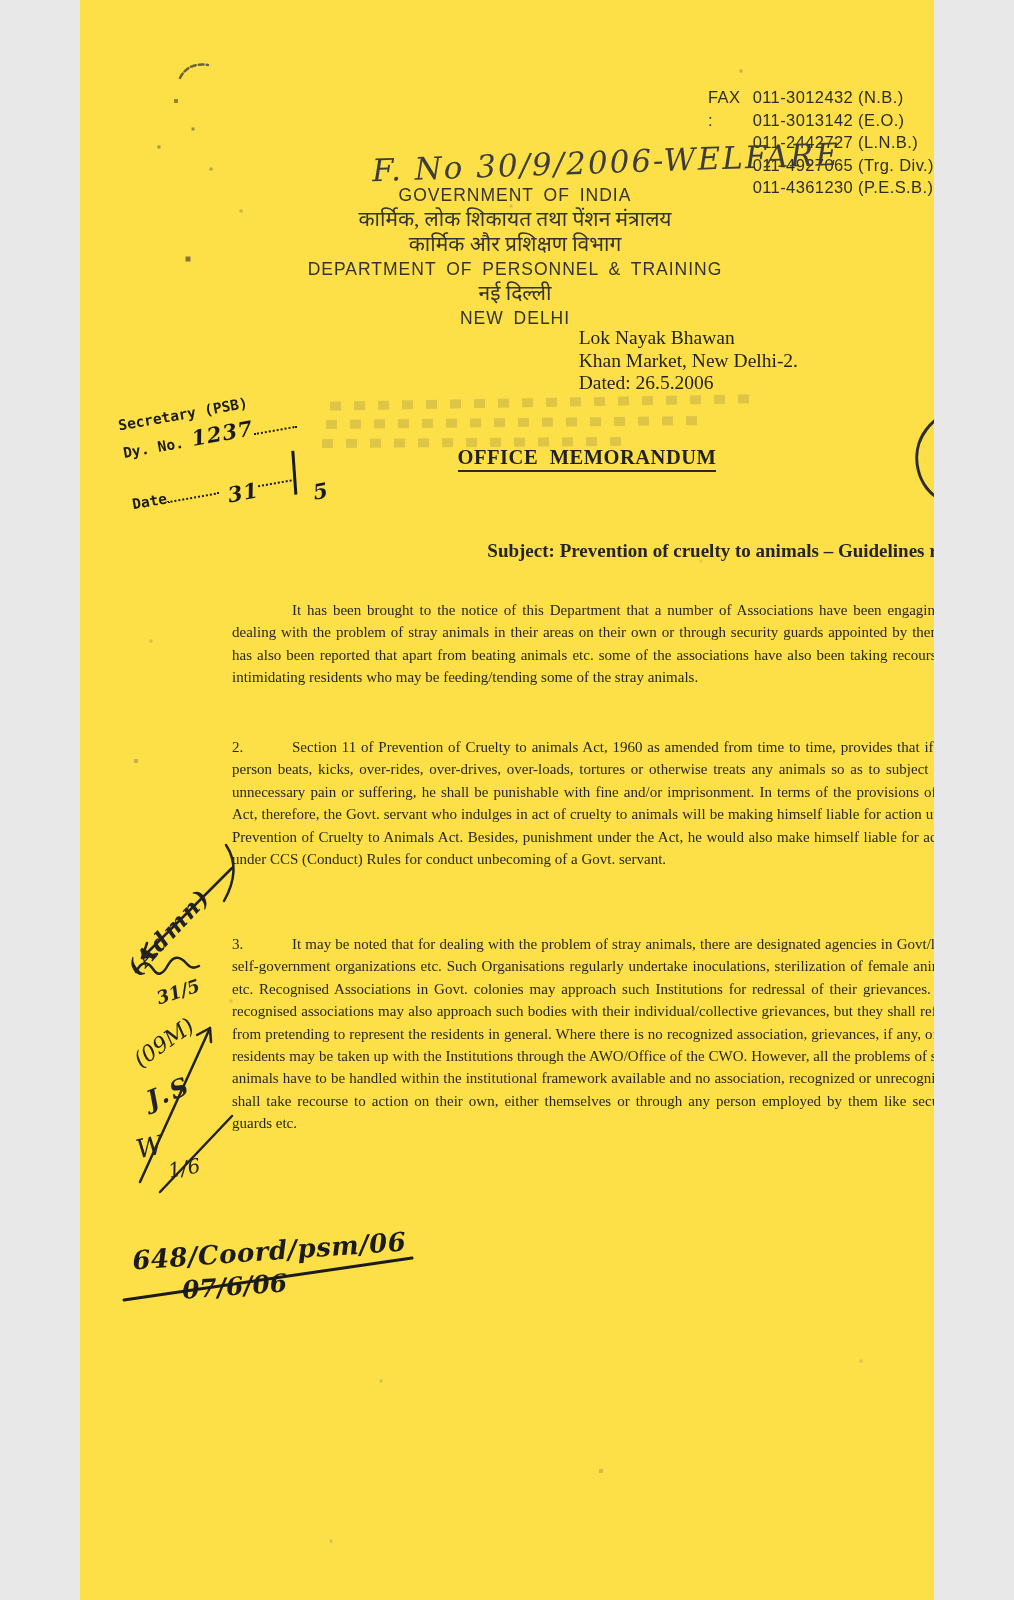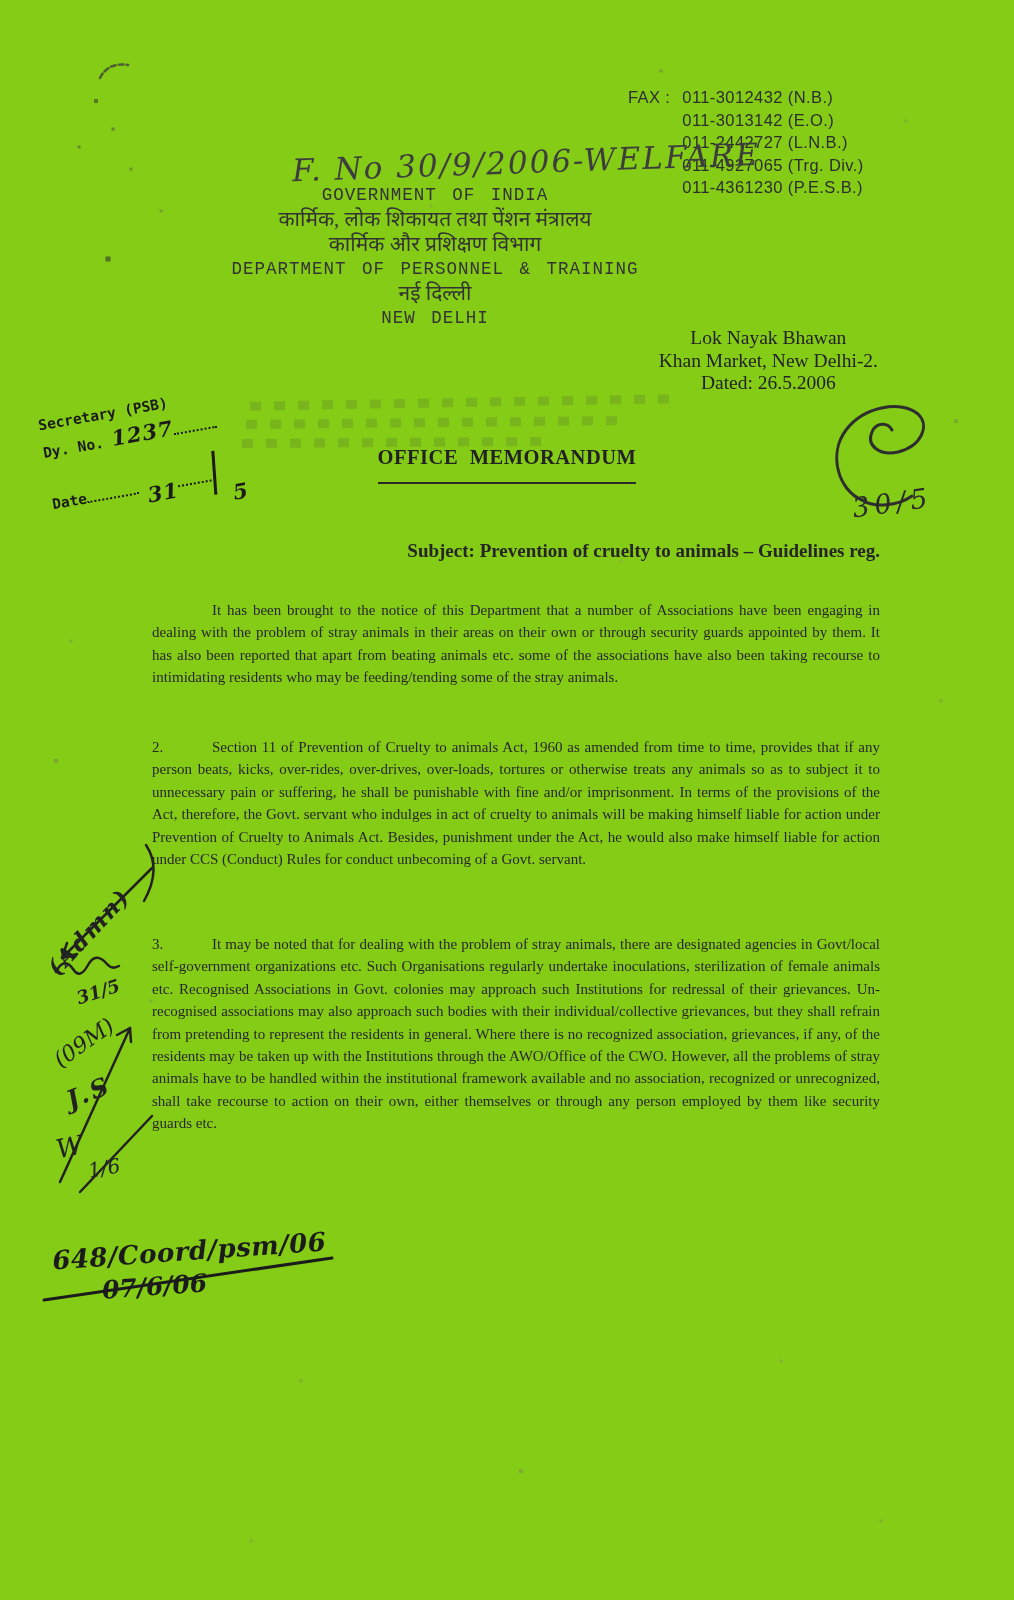--- a/index.html
+++ b/index.html
@@ -1,18 +1,18 @@
 <!DOCTYPE html>
 <html><head>
 <meta charset="utf-8">
 <style>
   html,body{margin:0;padding:0;background:#e8e8e8;}
   .page{
-    position:relative; width:1014px; height:1600px; margin:0 auto;
-    background:#84cc16; overflow:hidden;
+    position:relative; width:854px; height:1600px; margin:0 auto;
+    background:#fde047; overflow:hidden;
     font-family:"Liberation Serif", serif; color:#2b2b2b;
   }
   
   .speck{position:absolute; top:0; left:0; width:2px; height:2px; background:transparent; pointer-events:none;
     box-shadow:
       95px 100px 0 1px rgba(40,40,40,.5), 112px 128px 0 .5px rgba(60,60,60,.5),
       78px 146px 0 .5px rgba(60,60,60,.45),130px 168px 0 .5px rgba(70,70,70,.4),
       160px 210px 0 .5px rgba(90,90,90,.35),107px 258px 0 1.5px rgba(50,50,50,.6),
       660px 70px 0 .5px rgba(90,90,90,.35),905px 120px 0 .5px rgba(110,110,110,.3),
       955px 420px 0 1px rgba(100,100,100,.3),940px 700px 0 .5px rgba(110,110,110,.3),
@@ -28,39 +28,39 @@
     font-family:"Liberation Sans", sans-serif; font-size:16.5px; line-height:22.5px;
     color:#2d2d2d; letter-spacing:.4px;}
   .fax .nums div{white-space:pre;}
   
   .hw{font-family:"DejaVu Serif", serif; font-style:italic; color:#2f2f2f;}
   .fno{position:absolute; left:292px; top:144px; transform:rotate(-2deg);
     font-size:31px; letter-spacing:2px; color:#3d3d3d; white-space:nowrap;}
   
   .lh{position:absolute; left:70px; top:183px; width:730px; text-align:center;}
   .lh .hindi{font-size:21px; line-height:25px; color:#333;}
-  .lh .eng{font-family:Liberation Mono, monospace; font-size:17.5px; line-height:24px;
+  .lh .eng{font-family:Liberation Sans, sans-serif; font-size:17.5px; line-height:24px;
     letter-spacing:1px; word-spacing:4px; color:#333;}
   
-  .addr{position:absolute; right:136px; top:327px; text-align:center;
+  .addr{position:absolute; right:136px; top:327px; text-align:left;
     font-size:19.5px; line-height:22.5px; color:#222;}
   
   .stamp{position:absolute; left:44px; top:396px; transform:rotate(-10deg);
     font-family:"DejaVu Sans Mono", monospace; font-weight:bold; font-size:14.5px;
     line-height:25px; color:#1a1a1a; white-space:nowrap;}
   .stamp .dots{display:inline-block; border-bottom:2px dotted #1a1a1a; height:12px;}
   .stamp .hwv{font-family:"DejaVu Serif", serif; font-style:italic; font-weight:bold;
     font-size:21px; letter-spacing:1px;}
   .stamp .tallslash{display:inline-block; width:2.5px; height:44px; background:#1a1a1a;
     transform:rotate(6deg) translateY(14px); margin:0 4px;}
   .stamp .daymonth{position:relative; top:10px;}
   
   .om-wrap{position:absolute; left:0; top:446px; width:1014px; text-align:center;}
   .om{display:inline-block; font-weight:bold; font-size:20.5px; letter-spacing:.5px;
-    word-spacing:6px; border-bottom:2.5px solid #2a2a2a; padding-bottom:13px; color:#222;}
+    word-spacing:6px; border-bottom:2.5px solid #2a2a2a; padding-bottom:1px; color:#222;}
   
   .subject-wrap{position:absolute; left:150px; top:540px; width:730px; text-align:right;}
   .subject{font-weight:bold; font-size:19px; color:#252525;}
   
   .para{position:absolute; left:152px; width:728px; font-size:15px; line-height:22.4px;
     text-align:justify; color:#272727;}
   .para p{margin:0; text-indent:60px;}
   .para .num{position:absolute; left:0; top:0; text-indent:0;}
   
   .ann{position:absolute; white-space:nowrap; color:#222;}

